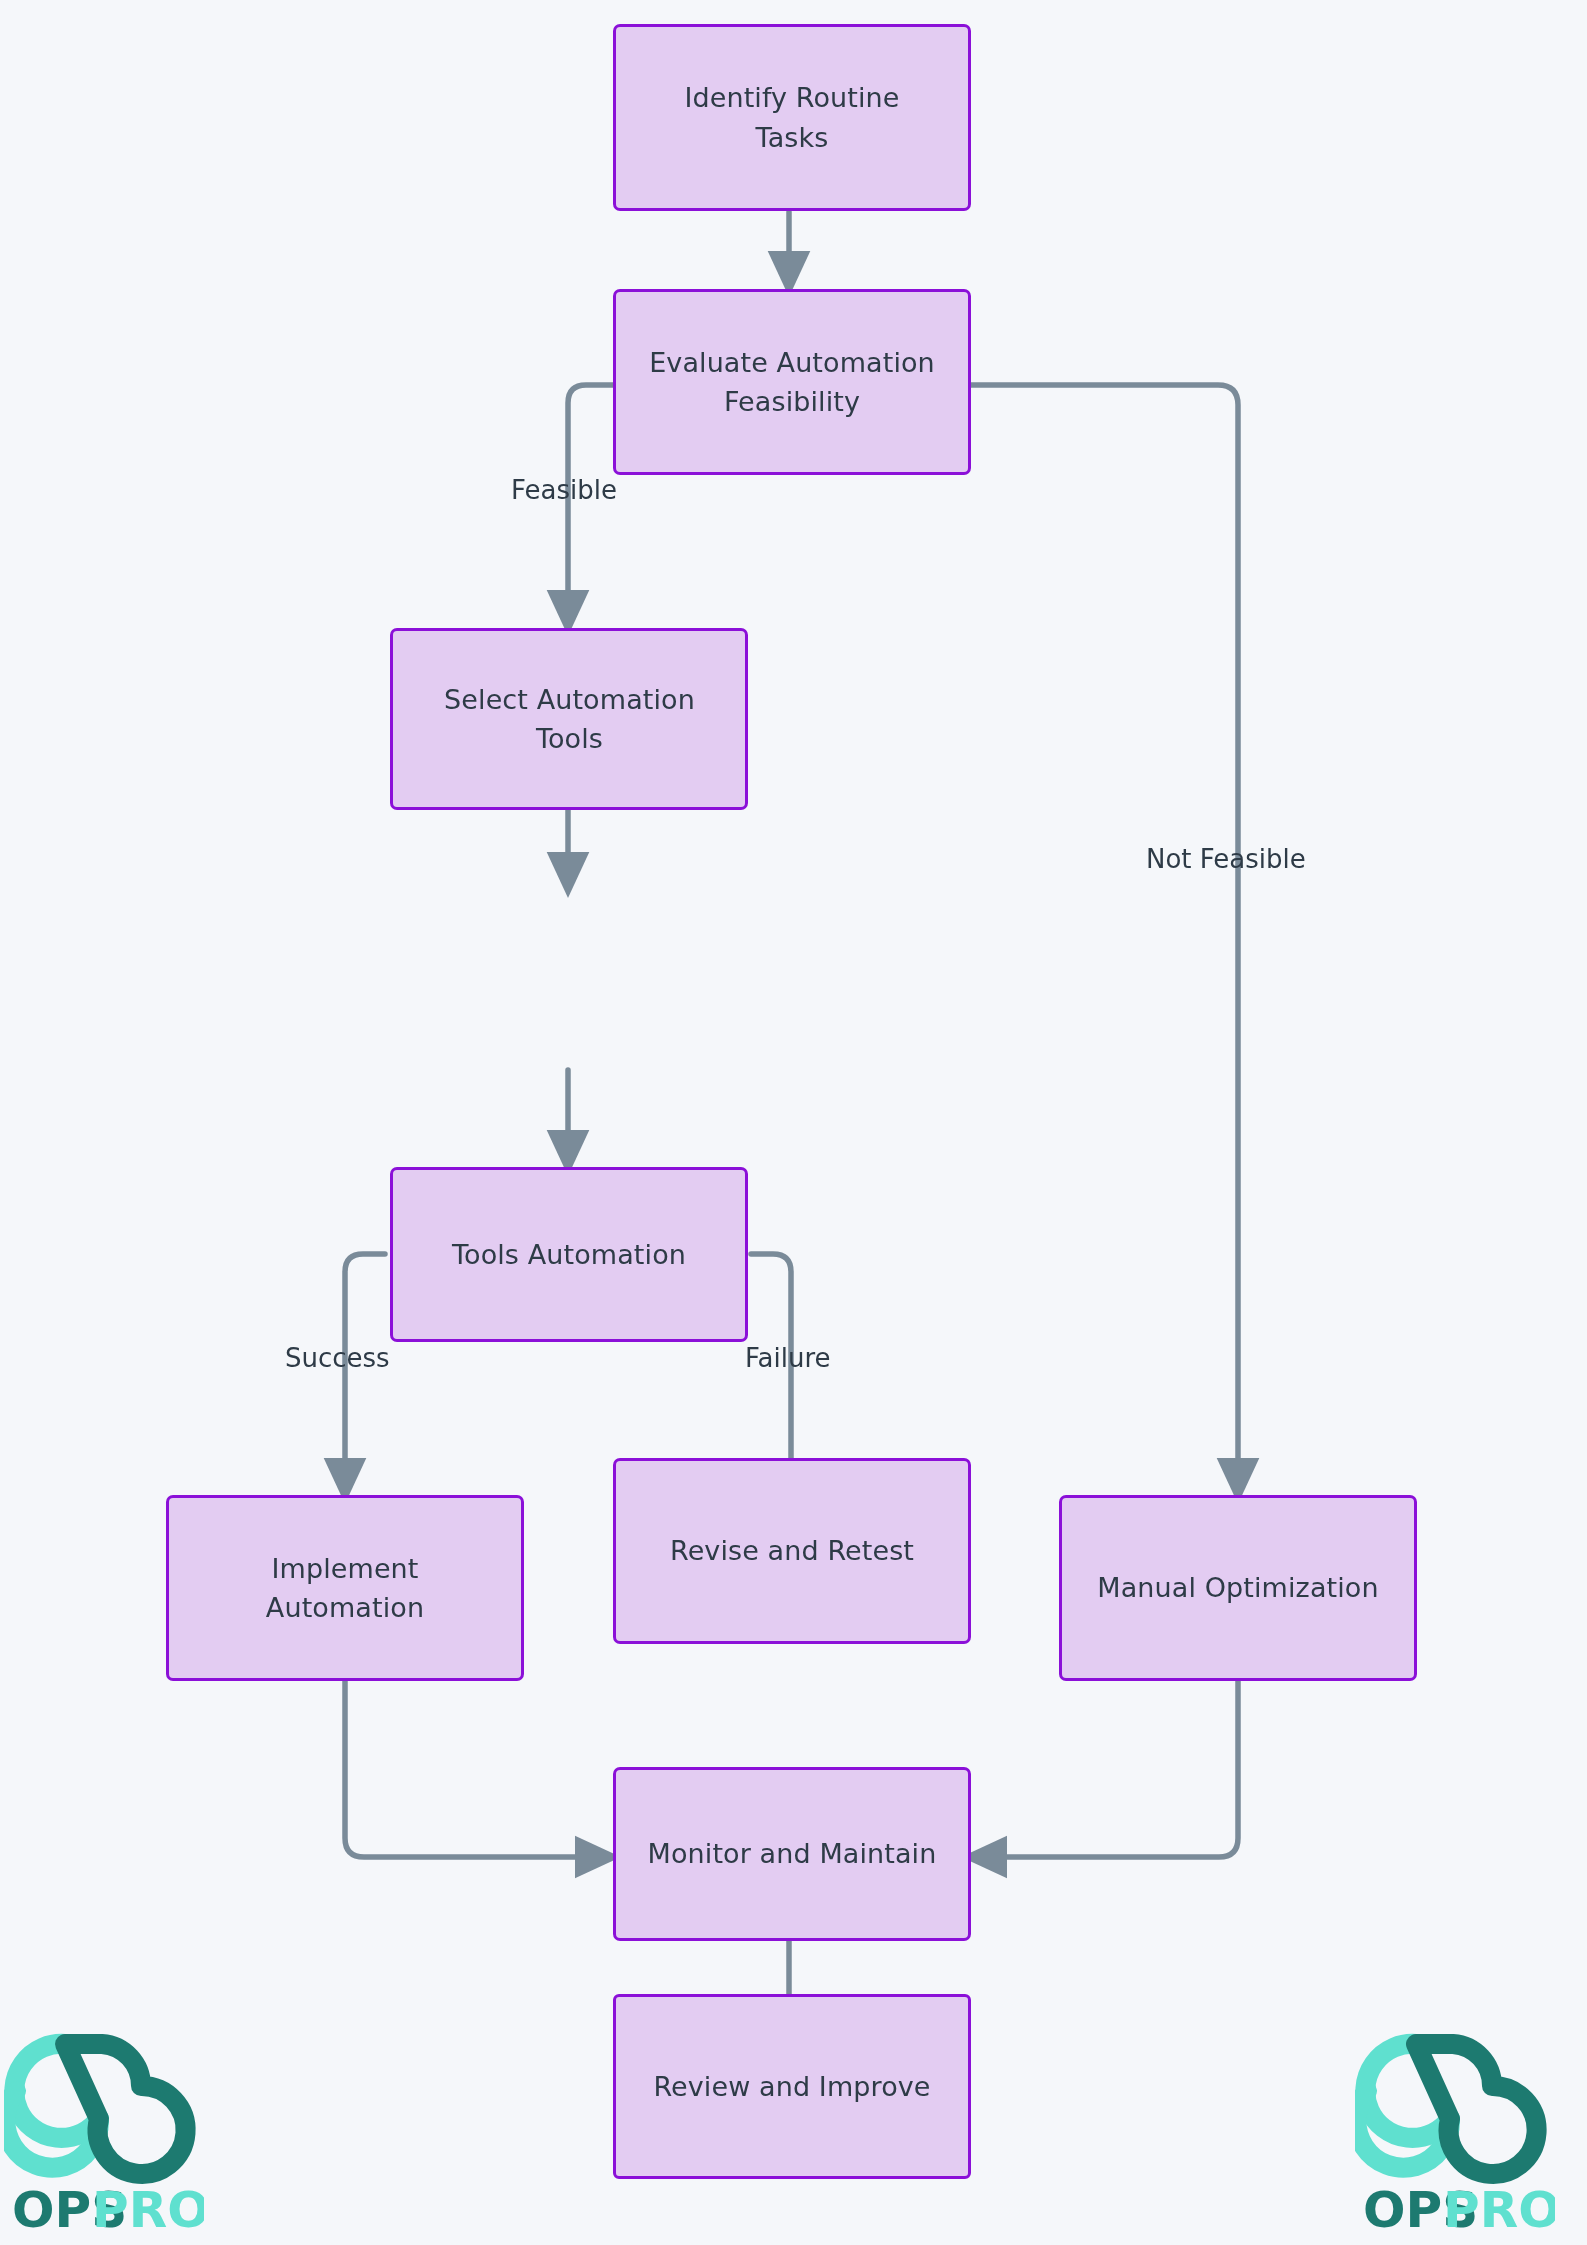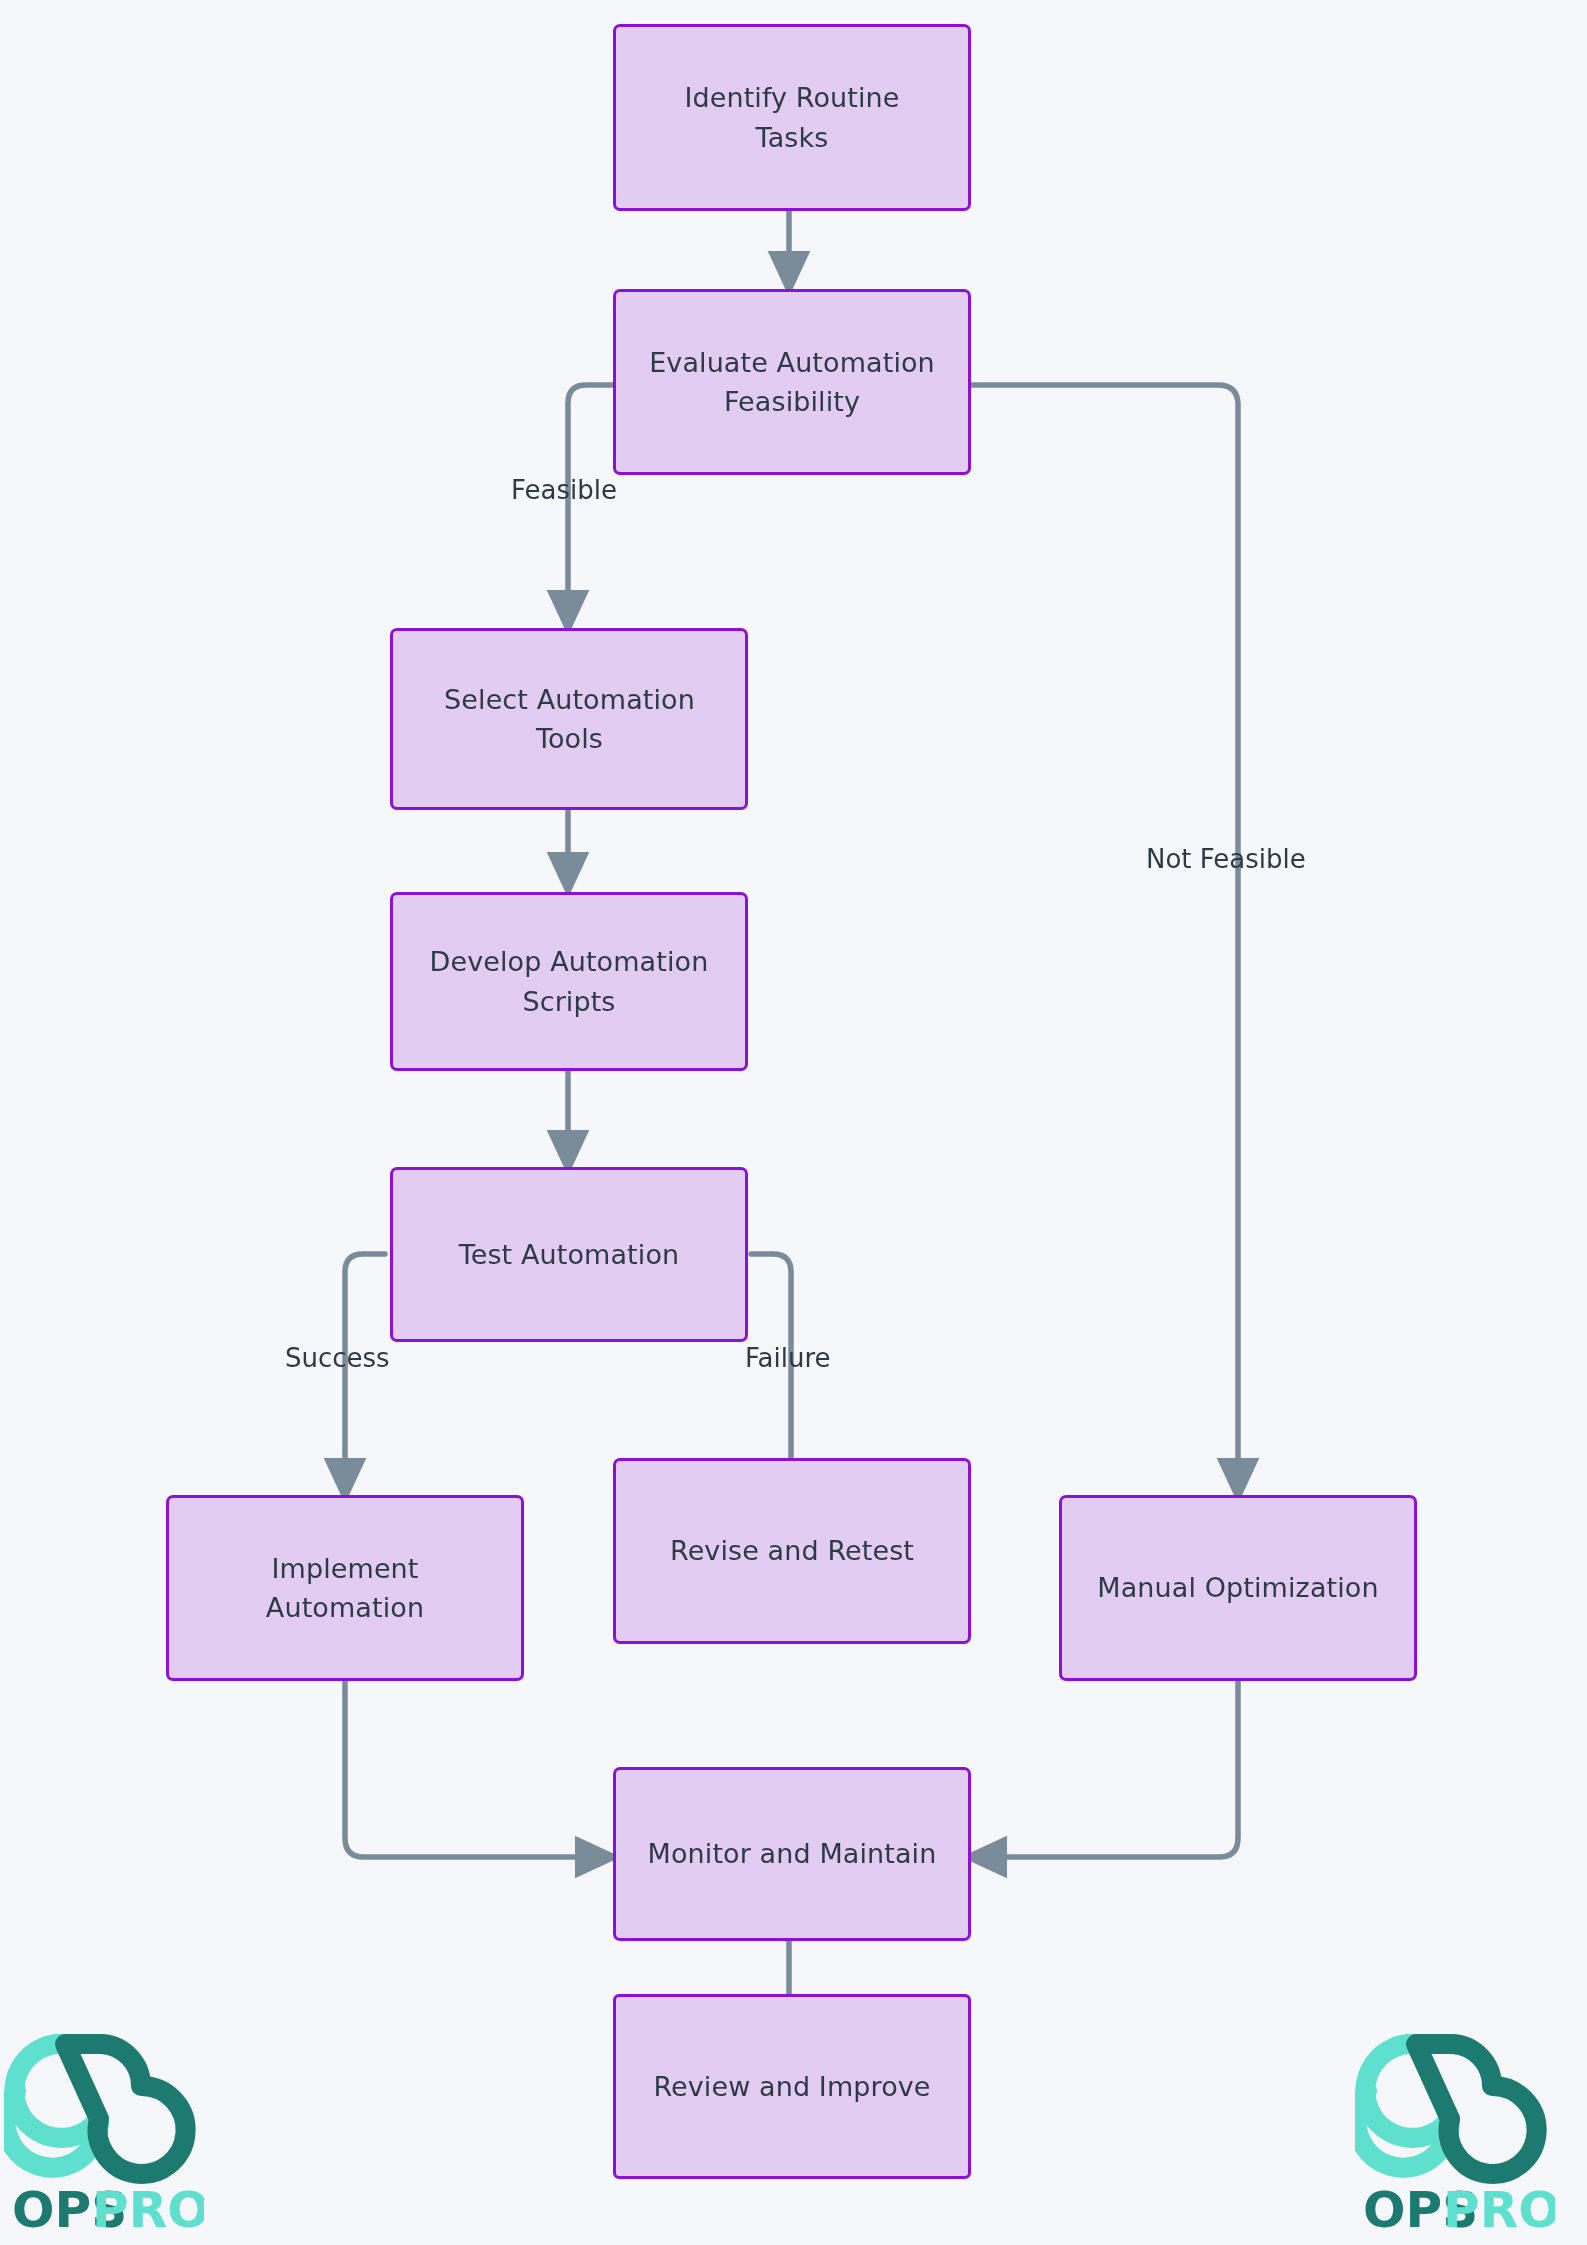--- a/index.html
+++ b/index.html
@@ -107,24 +107,22 @@
 
   <div class="node" style="left:613px; top:24px; width:358px; height:187px;">Identify Routine
 Tasks</div>
 
   <div class="node" style="left:613px; top:289px; width:358px; height:186px;">Evaluate Automation
 Feasibility</div>
 
   <div class="node" style="left:390px; top:628px; width:358px; height:182px;padding-left:11px;">Select Automation
 Tools</div>
 
-  <div class="node" style="left:390px; top:892px; width:358px; height:179px;">Develop Automation
-Scripts</div>
 
-  <div class="node" style="left:390px; top:1167px; width:358px; height:175px;">Test Automation</div>
+  <div class="node" style="left:390px; top:1167px; width:358px; height:175px;">Tools Automation</div>
 
   <div class="node" style="left:166px; top:1495px; width:358px; height:186px;">Implement
 Automation</div>
 
   <div class="node" style="left:613px; top:1458px; width:358px; height:186px;text-align:right;">Revise and Retest</div>
 
   <div class="node" style="left:1059px; top:1495px; width:358px; height:186px;">Manual Optimization</div>
 
   <div class="node" style="left:613px; top:1767px; width:358px; height:174px;">Monitor and Maintain</div>
 

